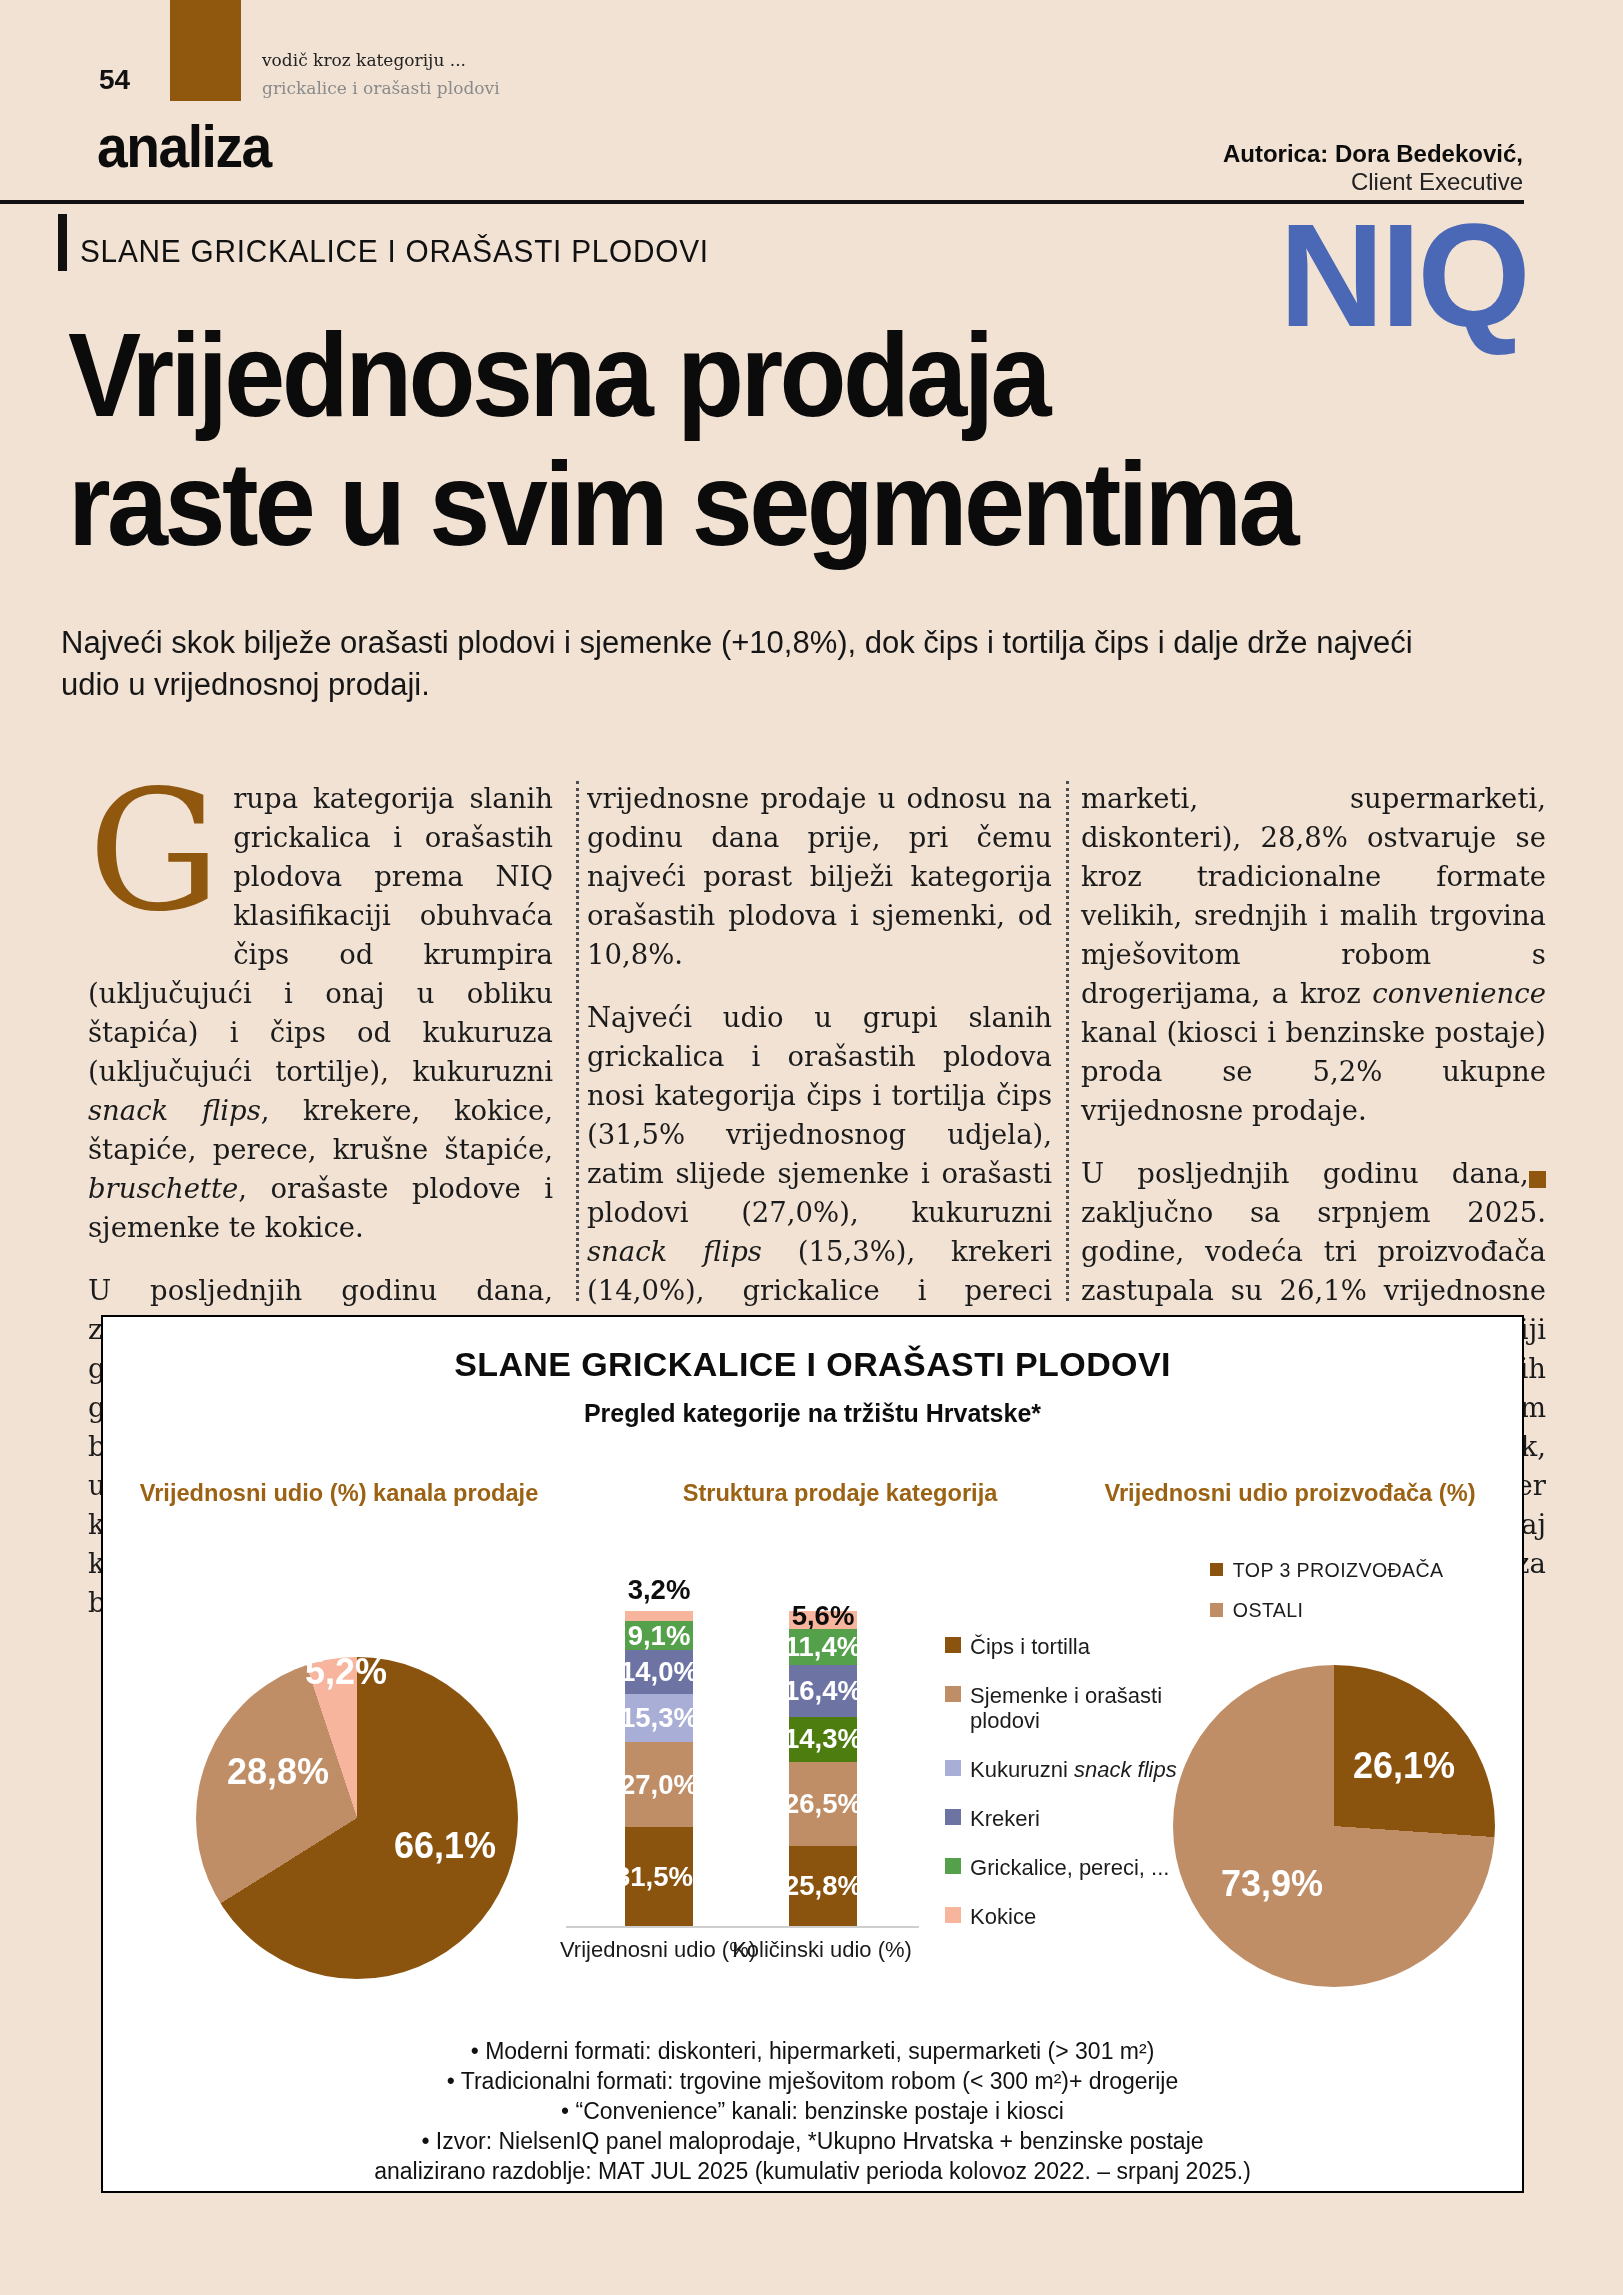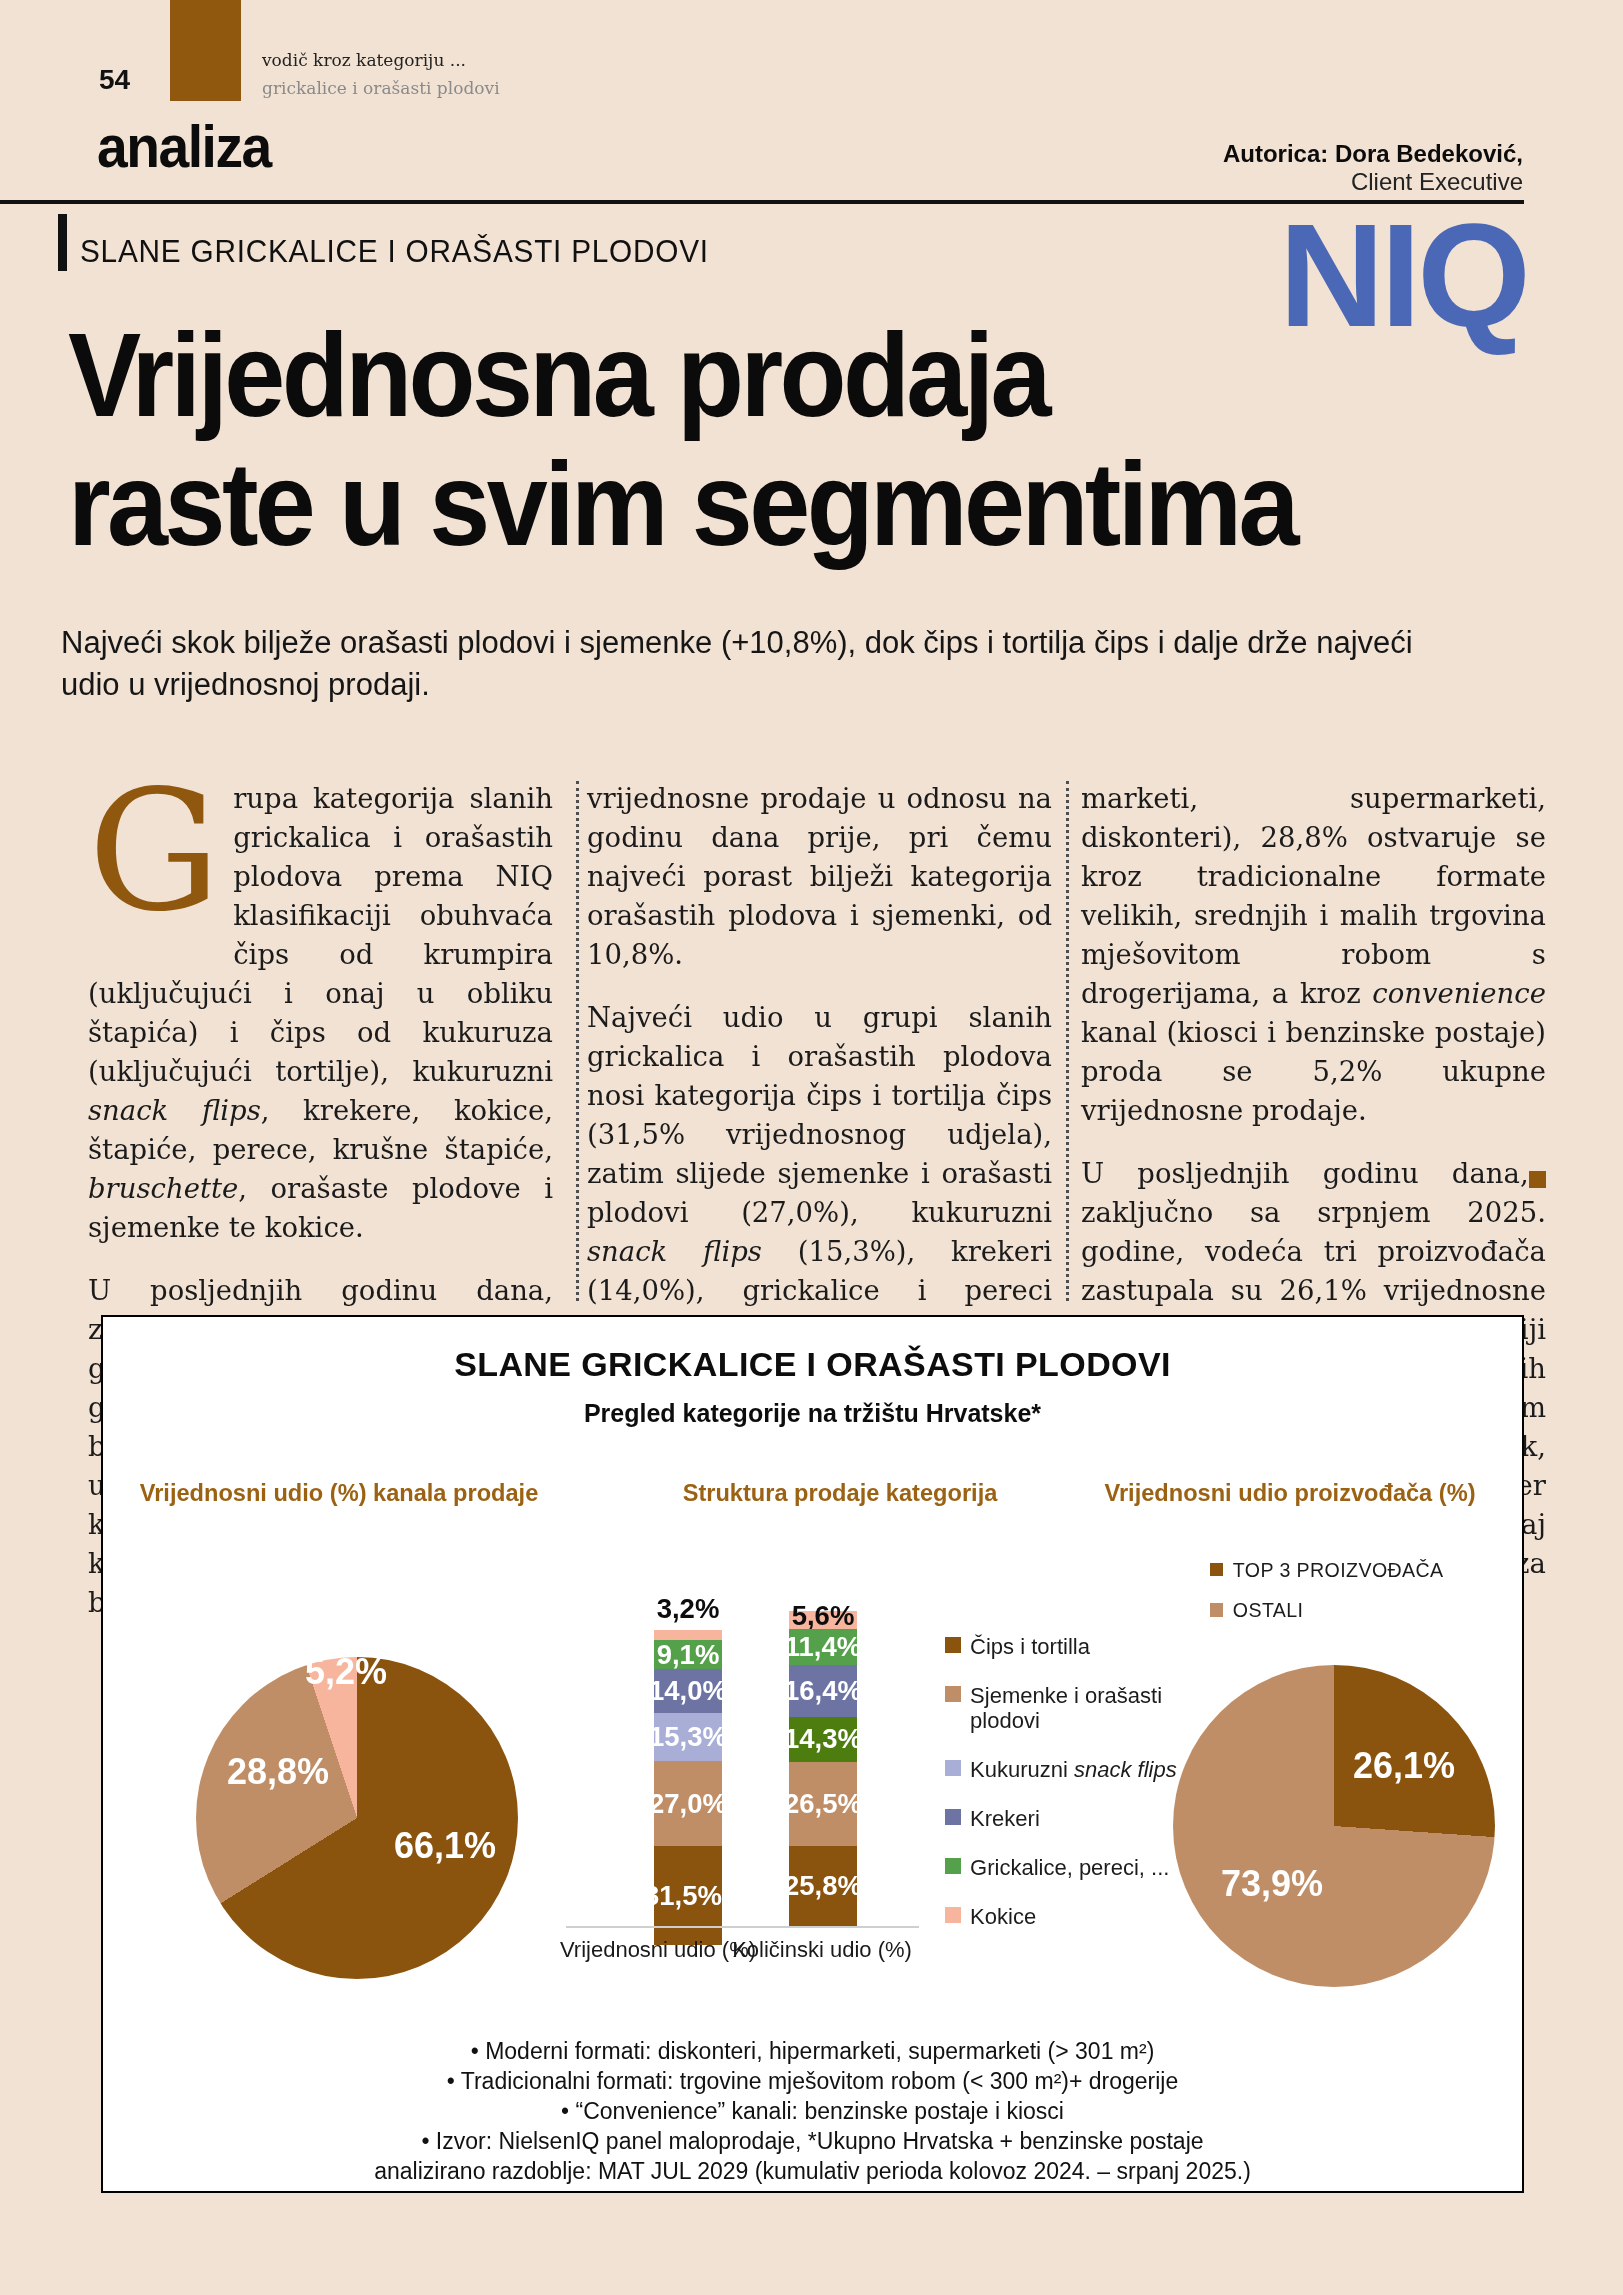--- a/index.html
+++ b/index.html
@@ -60,21 +60,21 @@
   #pie-channels{left:93px;top:340px;width:322px;height:322px;}
   #pie-producers{left:1070px;top:348px;width:322px;height:322px;}
   .pielbl{position:absolute;transform:translate(-50%,-50%);font-size:36px;font-weight:700;color:#fff;white-space:nowrap;}
   #lbl-conv{left:243px;top:355px;}
   #lbl-trad{left:175px;top:455px;}
   #lbl-mod{left:342px;top:529px;}
   #lbl-top3{left:1301px;top:449px;}
   #lbl-ostali{left:1169px;top:567px;}
 
   .bar{position:absolute;top:294px;width:68px;height:316px;display:flex;flex-direction:column;}
-  #bar-0{left:551px;margin-top:19px;} #bar-1{left:686px;}
+  #bar-0{left:522px;} #bar-1{left:686px;}
   .seg{position:relative;display:flex;align-items:center;justify-content:center;overflow:visible;}
   .blbl{font-size:27.5px;font-weight:700;color:#fff;white-space:nowrap;}
   .blbl.dark{color:#0d0d0d;}
   .blbl.above{position:absolute;bottom:calc(100% + 4.7px);left:50%;transform:translateX(-50%);}
   .blbl.overlap{position:absolute;top:-11px;left:50%;transform:translateX(-50%);}
   .baseline{position:absolute;left:463px;top:609px;width:353px;height:1.6px;background:#cfcfcf;}
   .axlbl{position:absolute;top:620px;width:236px;text-align:center;transform:translateX(-50%);font-size:22px;color:#1a1a1a;}
   #ax-0{left:555px;} #ax-1{left:719px;}
 
   .footnotes{position:absolute;left:0;top:719px;width:100%;text-align:center;font-size:23px;line-height:30px;color:#111;}
@@ -217,18 +217,18 @@
       </div>
     <div class="pie" id="pie-producers" style="background: conic-gradient(rgb(138, 83, 14) 0deg, rgb(138, 83, 14) 93.96deg, rgb(191, 142, 102) 93.96deg, rgb(191, 142, 102) 360deg);"></div>
     <div class="pielbl" id="lbl-top3">26,1%</div>
     <div class="pielbl" id="lbl-ostali">73,9%</div>
 
     <div class="footnotes">
       <div>•   Moderni formati: diskonteri, hipermarketi, supermarketi (&gt; 301 m²)</div>
       <div>•   Tradicionalni formati: trgovine mješovitom robom (&lt; 300 m²)+ drogerije</div>
       <div>•   “Convenience” kanali: benzinske postaje i kiosci</div>
       <div>•   Izvor: NielsenIQ panel maloprodaje, *Ukupno Hrvatska + benzinske postaje</div>
-      <div>analizirano razdoblje: MAT JUL 2029 (kumulativ perioda kolovoz 2024. – srpanj 2025.)</div>
+      <div>analizirano razdoblje: MAT JUL 2025 (kumulativ perioda kolovoz 2022. – srpanj 2025.)</div>
     </div>
   </div>
 
 </div>
 
 
 </body></html>

